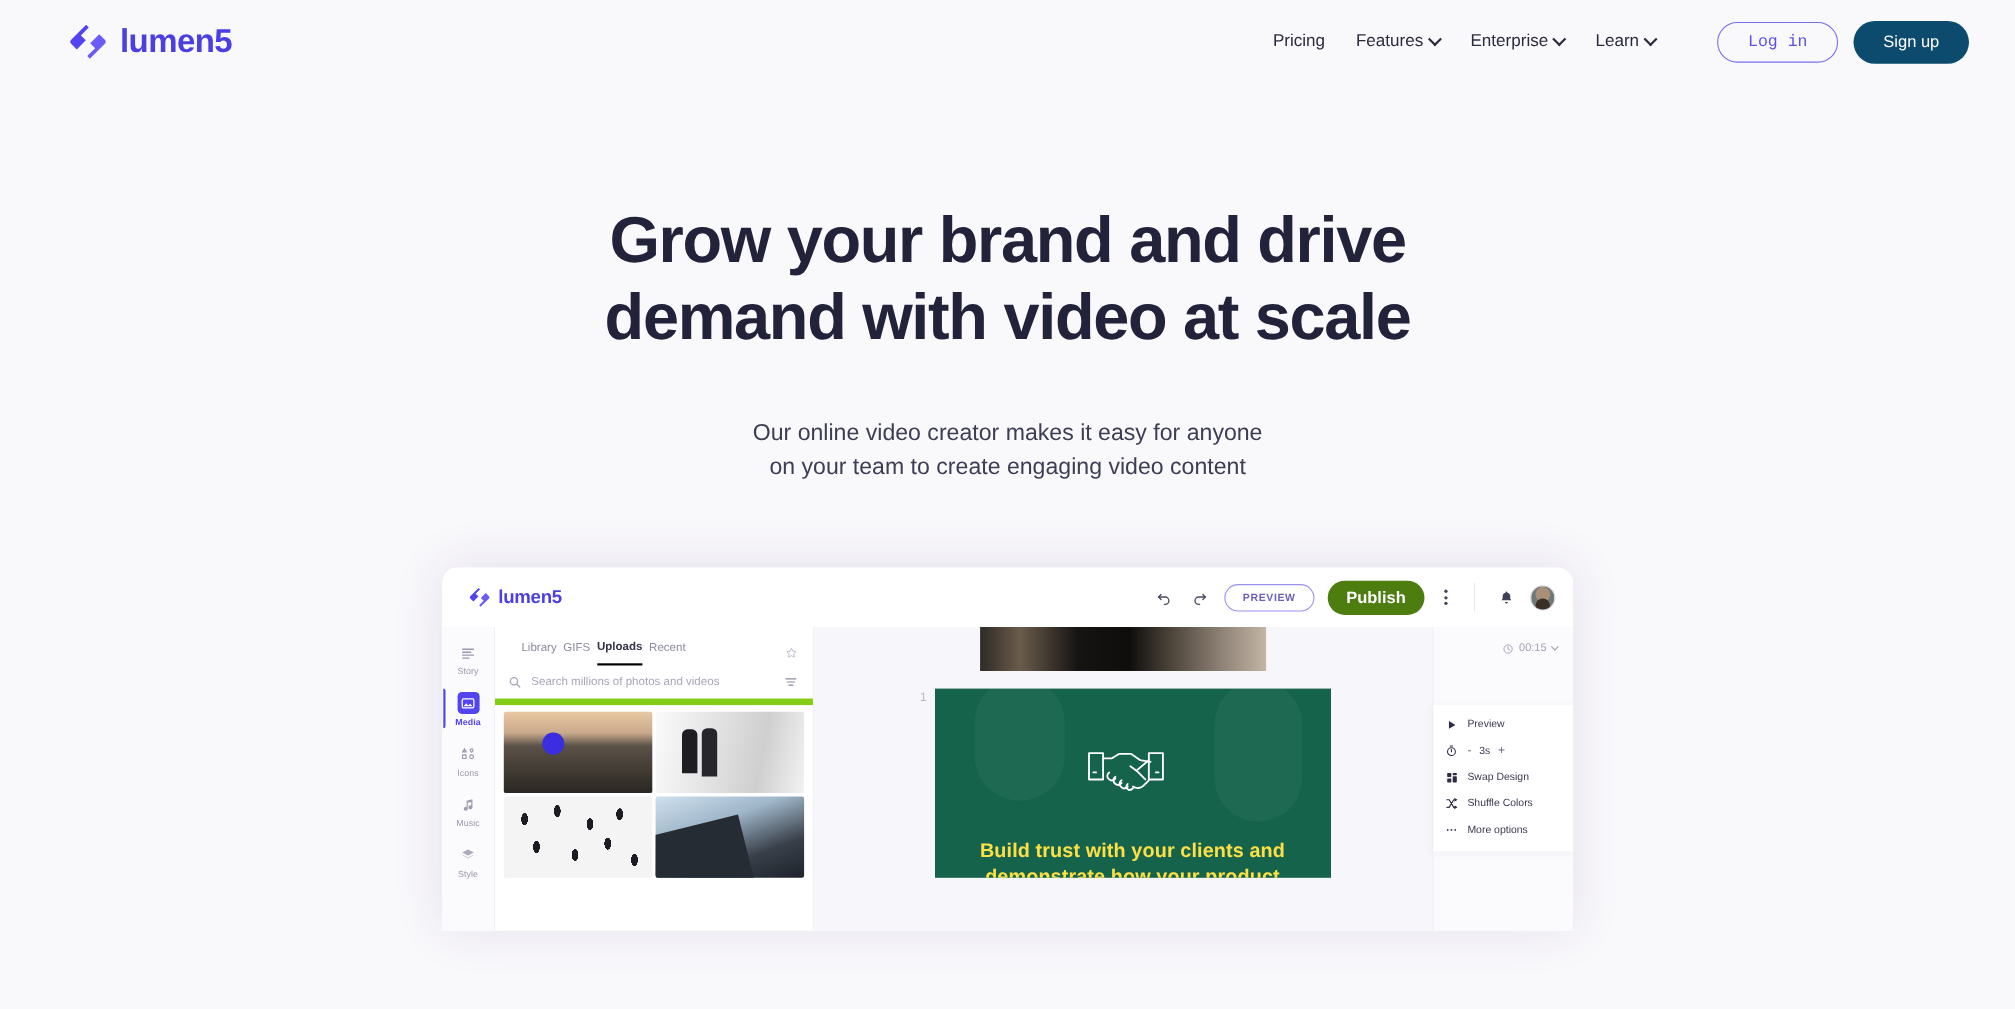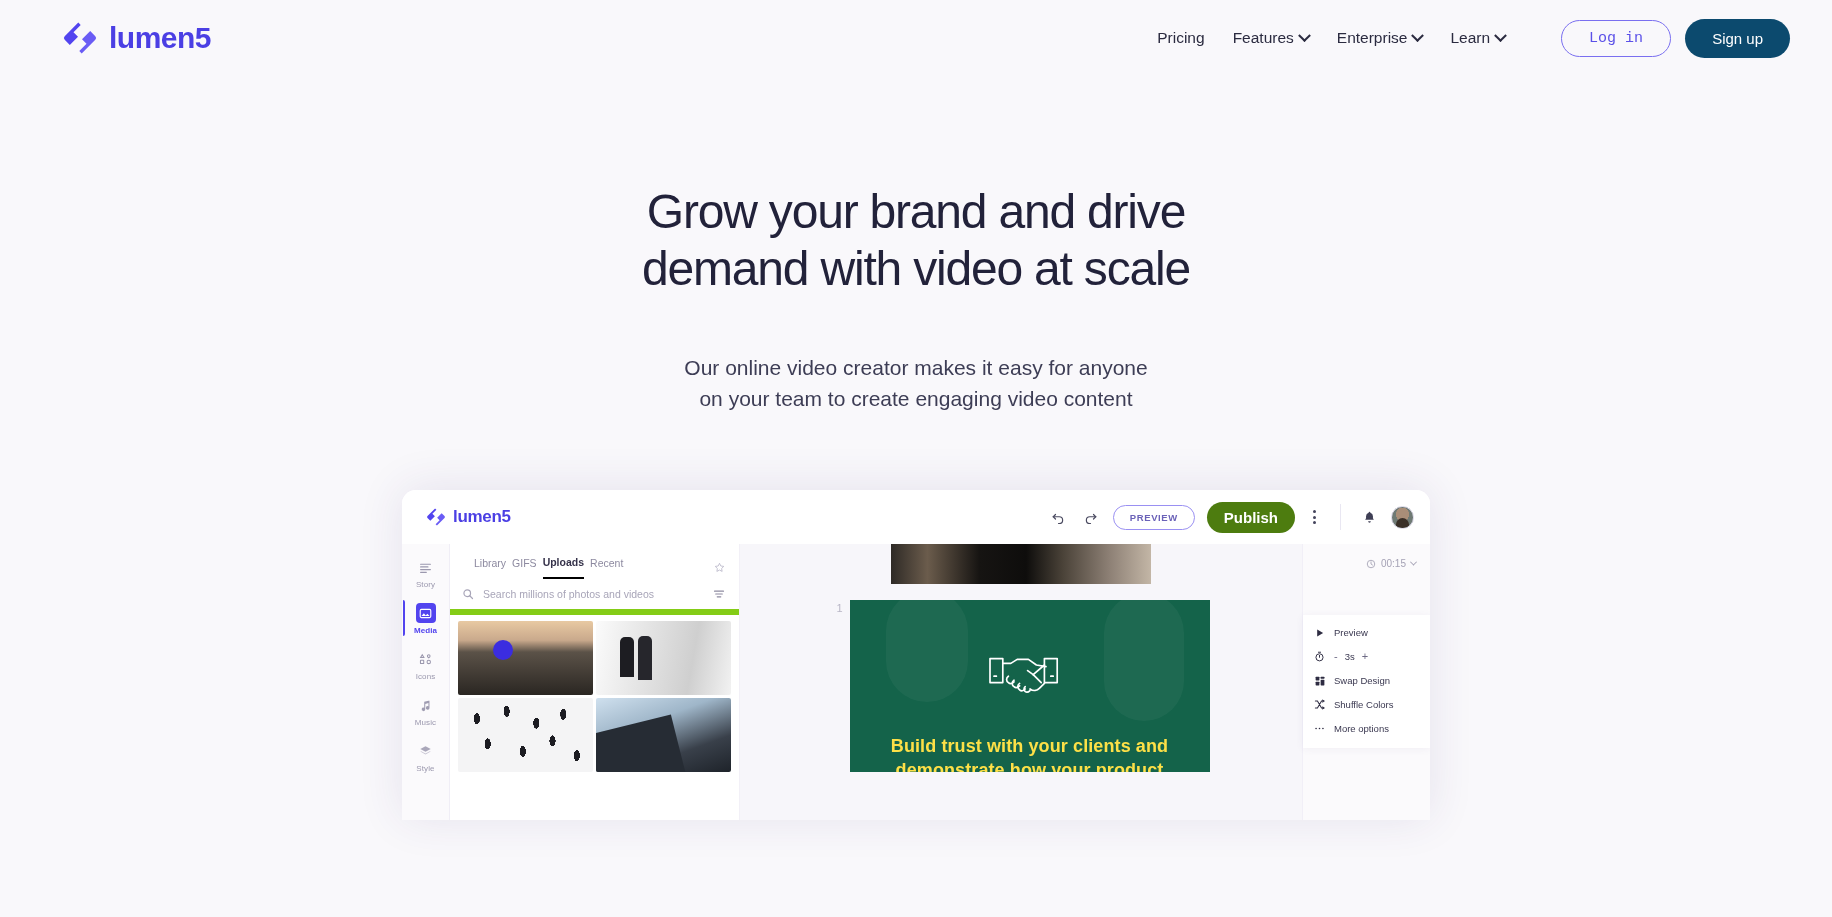--- a/index.html
+++ b/index.html
@@ -68,23 +68,23 @@
     font-family:inherit;
     white-space:nowrap;
   }
 
   
   .hero{
     text-align:center;
     padding-top:108px;
   }
   .hero-title{
-    font-size:48px;
+    font-size:59px;
     line-height:1.18;
-    font-weight:400;
+    font-weight:700;
     letter-spacing:-1.2px;
     color:#22223a;
     max-width:820px;
     margin:0 auto;
   }
   .hero-sub{
     margin-top:56px;
     font-size:21px;
     line-height:1.45;
     color:#3d3d55;

